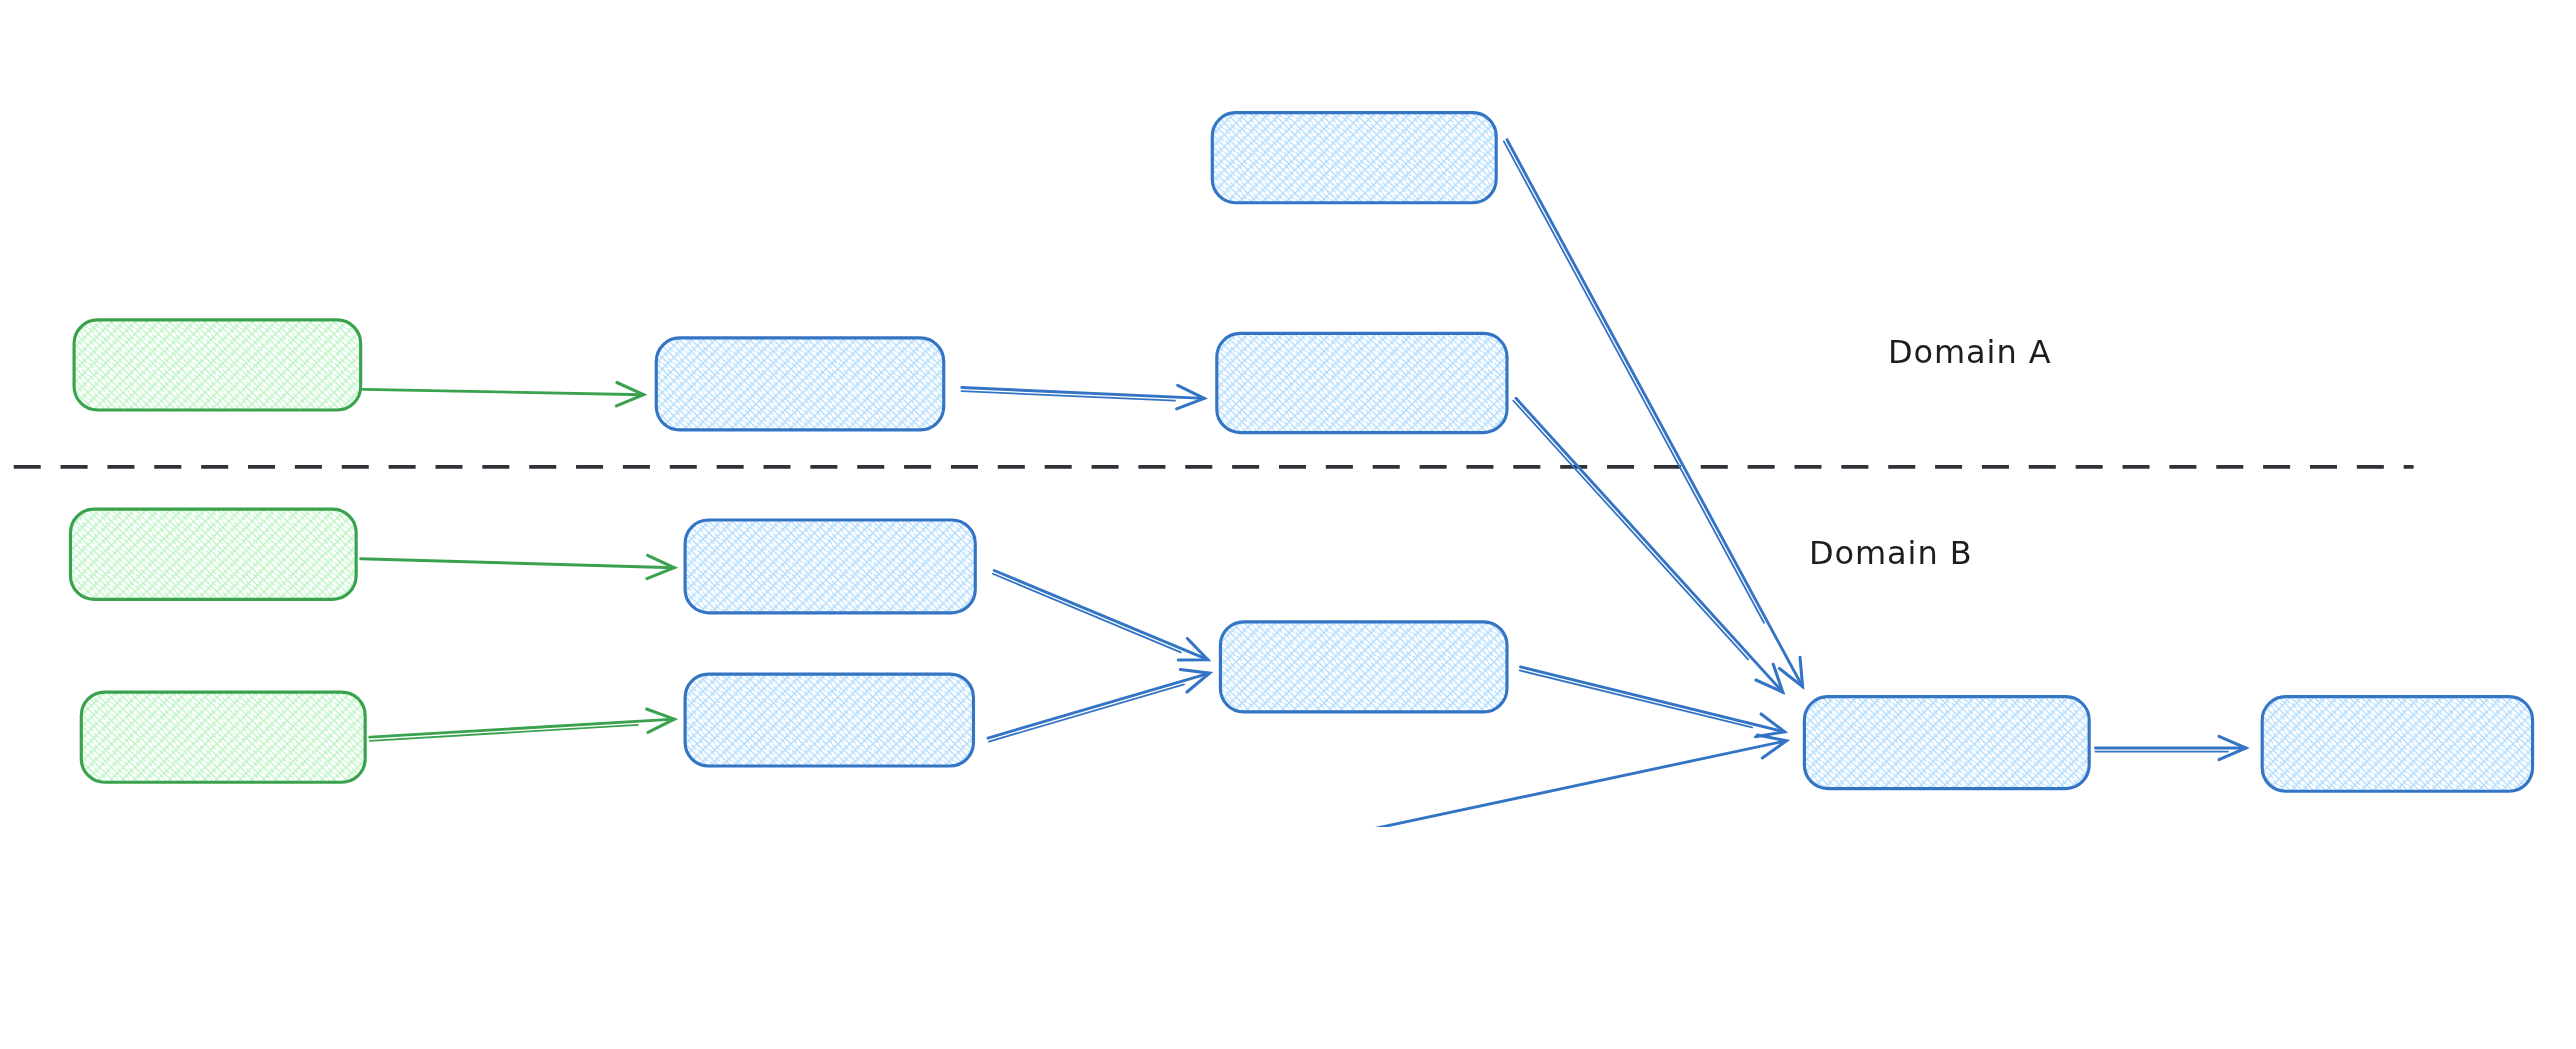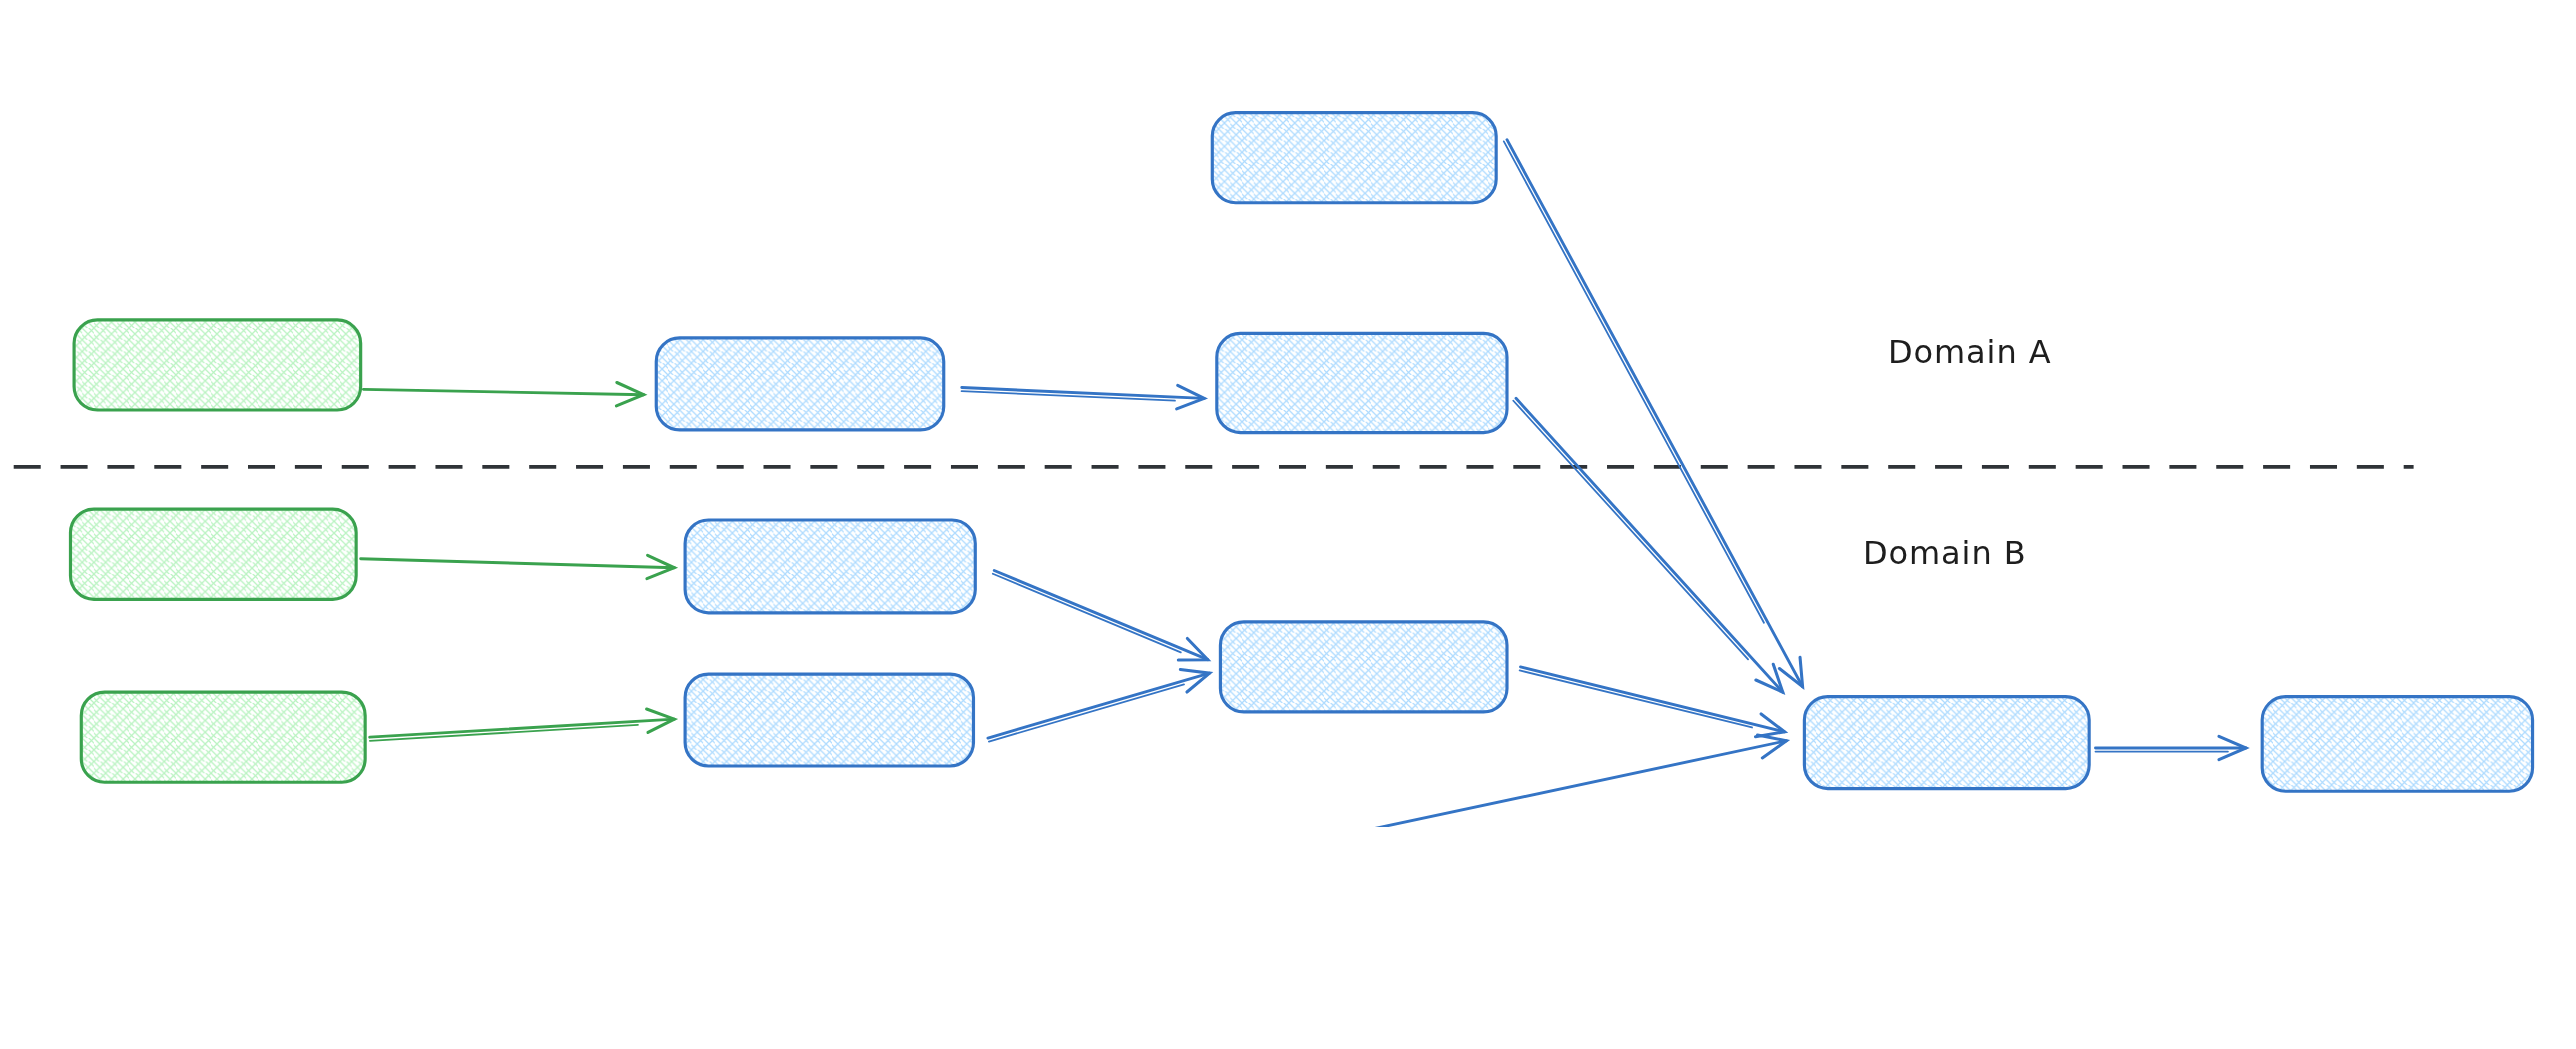--- a/index.html
+++ b/index.html
@@ -102,16 +102,16 @@
           <line x1="462" y1="1010" x2="744" y2="1010" stroke="#3aa24e" stroke-width="3.2" stroke-linecap="round" marker-end="url(#arrow-green)"></line>
         </g>
         <g>
           <line x1="2325" y1="834" x2="2471.96" y2="834" stroke="#3474c5" stroke-width="2" stroke-linecap="round"></line>
           <line x1="2325" y1="830" x2="2492" y2="830" stroke="#3474c5" stroke-width="3.2" stroke-linecap="round" marker-end="url(#arrow-blue)"></line>
         </g>
       </g>
   </svg>
 
   <div class="domain-label" style="left: 1888px; top: 333px;">Domain A</div>
-  <div class="domain-label" style="left: 1863px; top: 534px;">Domain B</div>
+  <div class="domain-label" style="left: 1809px; top: 534px;">Domain B</div>
 
 </div>
 
 
 </body></html>

